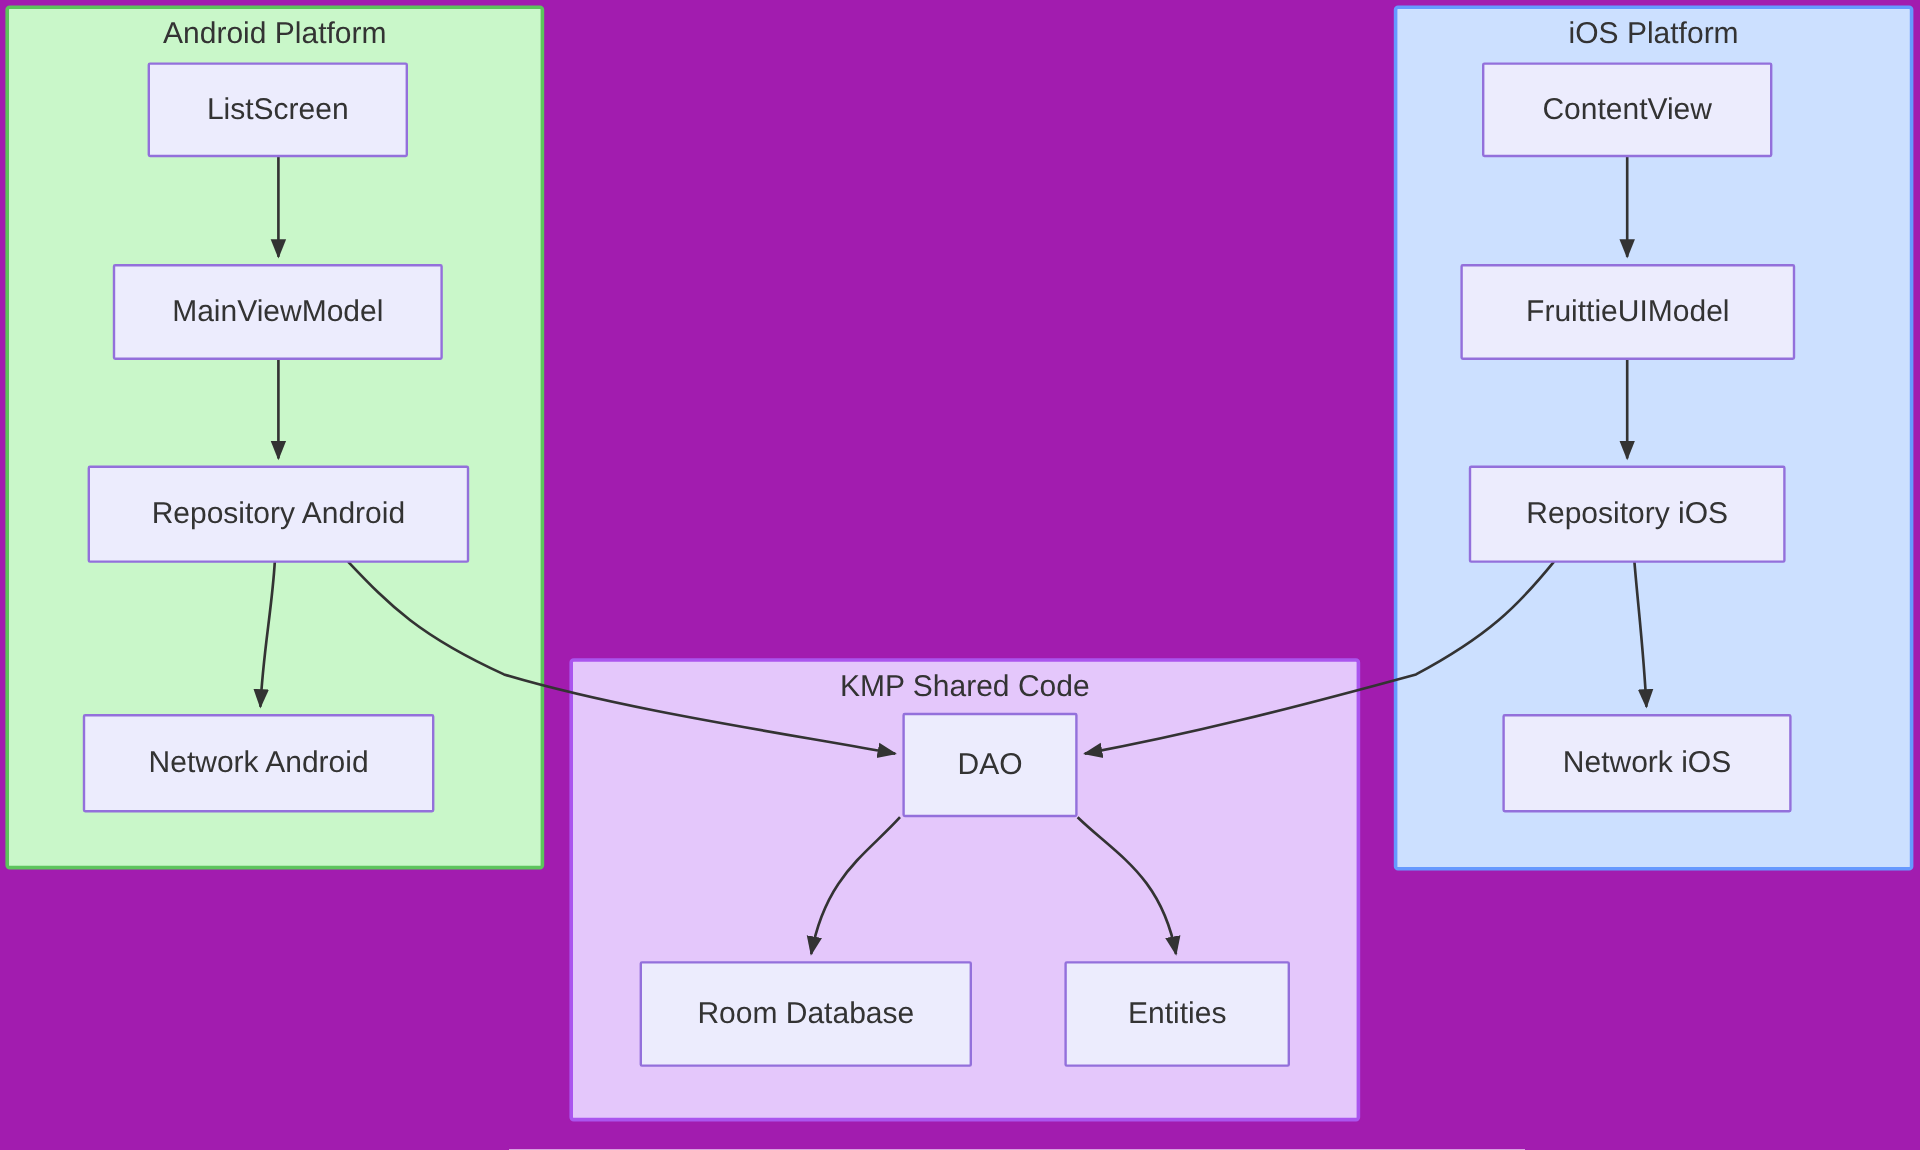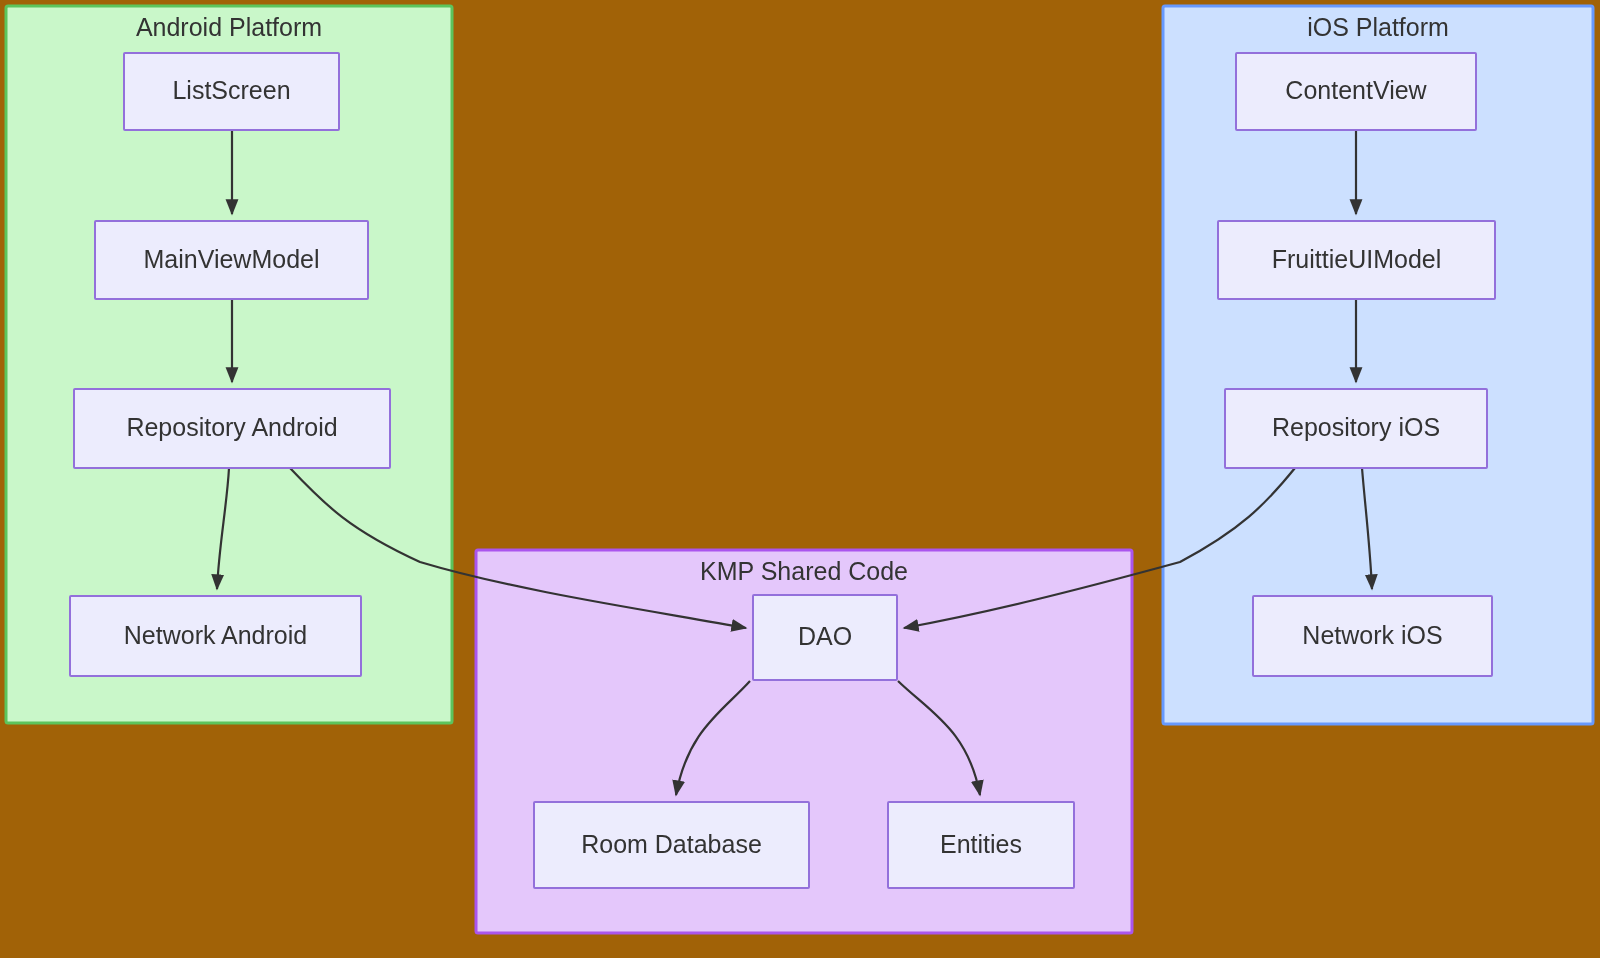--- a/index.html
+++ b/index.html
@@ -7,21 +7,21 @@
     padding: 0;
     background: #ffffff;
   }
   body {
     font-family: "Liberation Sans", "DejaVu Sans", sans-serif;
   }
   #diagram-root {
     position: relative;
     width: 1600px;
     height: 958px;
-    background: #a16207;
+    background: #a21caf;
     overflow: hidden;
   }
   svg#flow {
     display: block;
     width: 1600px;
     height: 958px;
   }
   .cluster-rect {
     stroke-width: 3px;
   }

